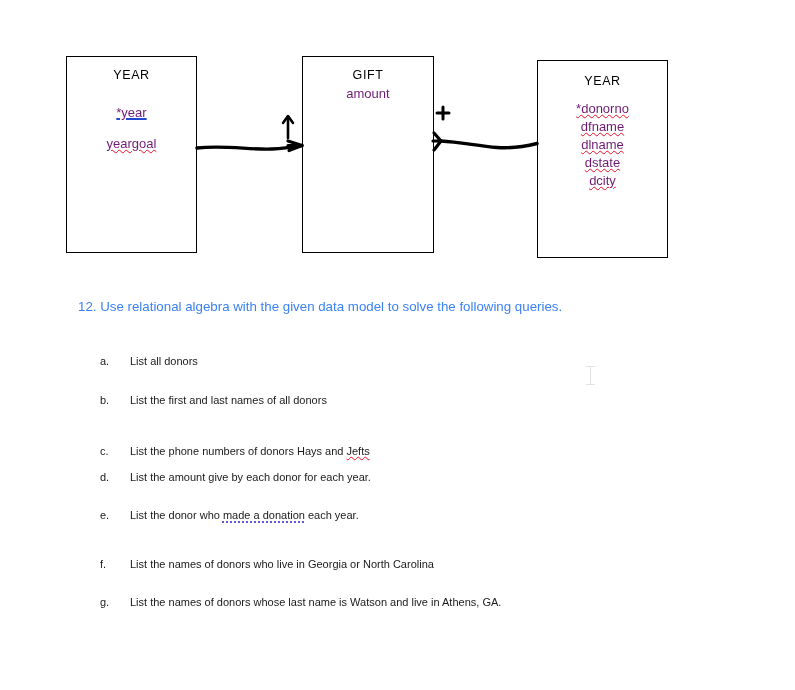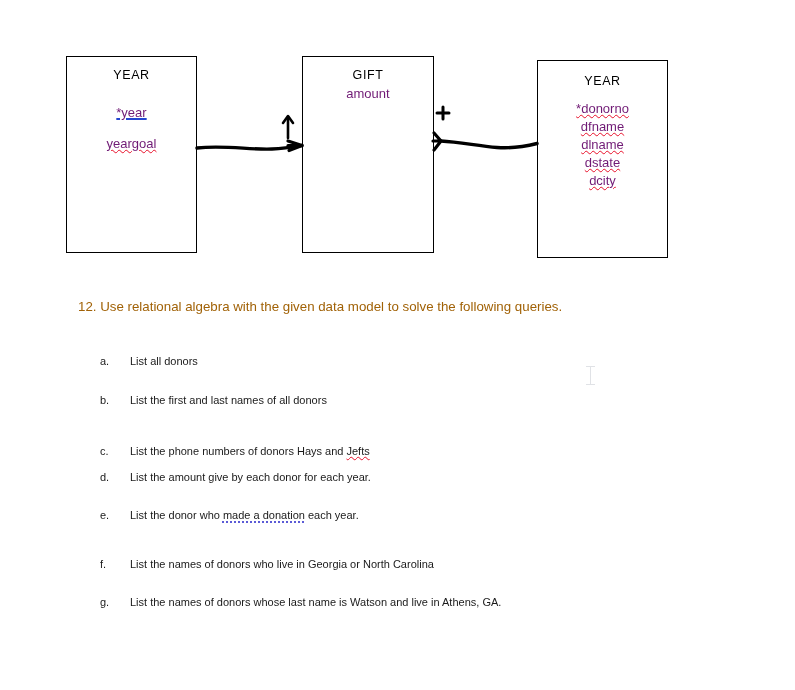--- a/index.html
+++ b/index.html
@@ -107,21 +107,21 @@
     top: 285px;
     width: 795px;
   }
 
   #q-stem {
     position: absolute;
     left: 78px;
     top: 13px;
     font-size: 13.3px;
     line-height: 17px;
-    color: #a16207;
+    color: #3b82f6;
     white-space: nowrap;
   }
 
   .q-item {
     position: absolute;
     left: 100px;
     font-size: 11px;
     line-height: 17px;
     color: #1a1a1a;
     white-space: nowrap;

